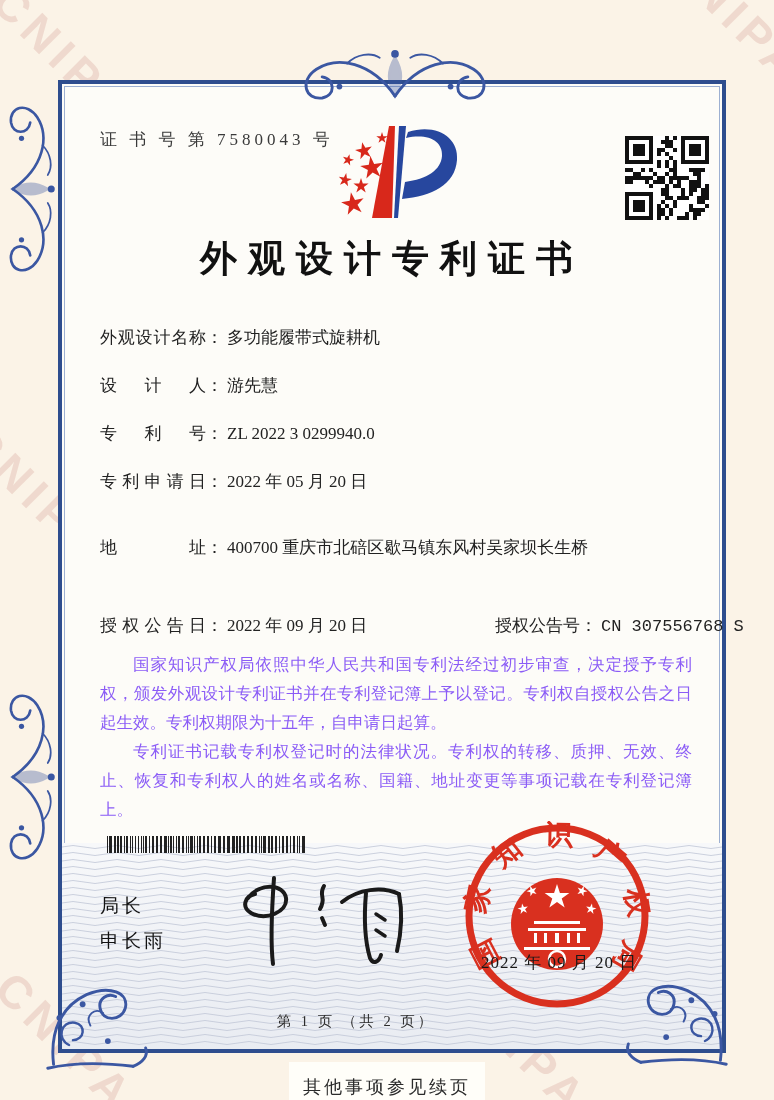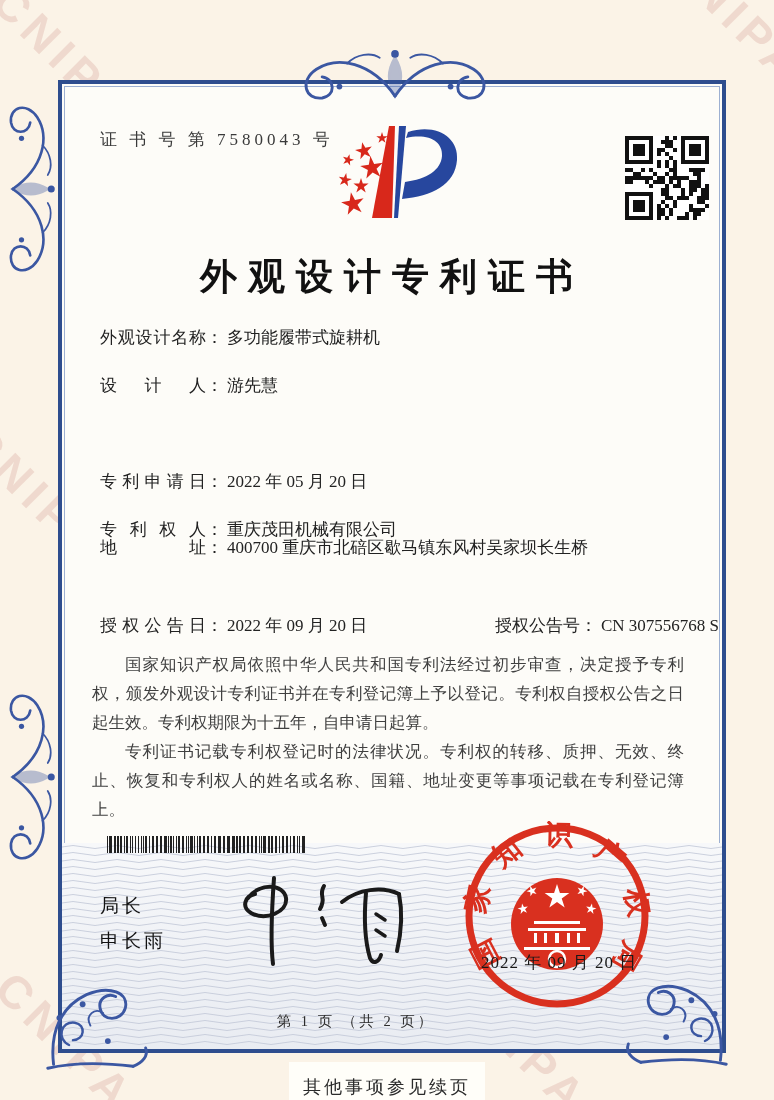--- a/index.html
+++ b/index.html
@@ -13,28 +13,28 @@
   .page{position:absolute;inset:0;}
   .wm{position:absolute;font-family:"Liberation Sans",sans-serif;font-weight:bold;
       font-size:46px;letter-spacing:7px;color:rgba(211,160,150,0.30);
       transform:rotate(45deg);white-space:nowrap;z-index:1;}
   .cert-border{position:absolute;left:58px;top:80px;width:668px;height:973px;
       border:4px solid var(--border-blue);background:#fdfcf8;z-index:2;}
   .cert-border::after{content:"";position:absolute;inset:2px;border:1px solid var(--inner-line);pointer-events:none;}
   .cert-no{position:absolute;left:100px;top:128px;z-index:5;font-size:17px;color:#3a3a3a;letter-spacing:4px;}
   .logo{position:absolute;left:336px;top:118px;width:130px;height:110px;z-index:5;}
   .qr{position:absolute;left:625px;top:136px;width:84px;height:84px;z-index:5;background:#fff;}
-  .title{position:absolute;left:58px;top:252px;width:668px;text-align:center;z-index:5;
+  .title{position:absolute;left:58px;top:234px;width:668px;text-align:center;z-index:5;
       font-size:37px;font-weight:bold;letter-spacing:11px;color:#111;}
   .frow{position:absolute;left:100px;z-index:5;font-size:17px;color:#222;white-space:nowrap;}
   .flabel{display:inline-block;width:106px;text-align:justify;text-align-last:justify;vertical-align:bottom;}
   .fvalue{padding-left:4px;}
-  .grant2{position:absolute;left:395px;top:0;}
-  .para{position:absolute;left:92px;width:592px;z-index:5;font-size:16.5px;line-height:29px;
-      color:#404040;text-indent:2em;text-align:justify;}
+  .grant2{position:absolute;left:395px;top:0;font-family:Liberation Mono, monospace;}
+  .para{position:absolute;left:100px;width:592px;z-index:5;font-size:16.5px;line-height:29px;
+      color:#8b5cf6;text-indent:2em;text-align:justify;}
   .band{position:absolute;left:62px;top:843px;width:660px;height:206px;z-index:3;
       background:linear-gradient(#f7f8fa,#e9ecf2);}
   .band svg{position:absolute;inset:0;}
   .barcode{position:absolute;left:107px;top:836px;width:204px;height:17px;z-index:6;}
   .signer{position:absolute;left:100px;z-index:6;font-size:19px;letter-spacing:3px;color:#111;font-family:Liberation Mono, monospace;}
   .sig{position:absolute;left:226px;top:866px;width:195px;height:105px;z-index:6;}
   .seal{position:absolute;left:462px;top:821px;width:190px;height:190px;z-index:6;}
   .seal-date{position:absolute;left:464px;top:951px;width:190px;z-index:7;text-align:center;
       font-size:17px;letter-spacing:1px;color:#181818;white-space:nowrap;}
   .page-ind{position:absolute;left:58px;top:1012px;width:596px;text-align:center;z-index:7;
@@ -353,25 +353,25 @@
   </div>
 
   <div class="title">外观设计专利证书</div>
 
   <div class="frow" style="top:326px;">
     <span class="flabel">外观设计名称</span><span>：</span><span class="fvalue">多功能履带式旋耕机</span>
   </div>
   <div class="frow" style="top:374px;">
     <span class="flabel">设计人</span><span>：</span><span class="fvalue">游先慧</span>
   </div>
+  <div class="frow" style="top:422px;">
+    <span class="flabel">专利号</span><span>：</span><span class="fvalue">ZL 2022 3 0299940.0</span>
+  </div>
   <div class="frow" style="top:470px;">
     <span class="flabel">专利申请日</span><span>：</span><span class="fvalue">2022 年 05 月 20 日</span>
-  </div>
-  <div class="frow" style="top:518px;">
-    <span class="flabel">专利权人</span><span>：</span><span class="fvalue">重庆茂田机械有限公司</span>
   </div>
   <div class="frow" style="top:536px;">
     <span class="flabel">地址</span><span>：</span><span class="fvalue">400700  重庆市北碚区歇马镇东风村吴家坝长生桥</span>
   </div>
   <div class="frow" style="top:614px;">
     <span><span class="flabel">授权公告日</span><span>：</span><span class="fvalue">2022 年 09 月 20 日</span></span>
     <span class="grant2"><span>授权公告号</span><span>：</span><span class="fvalue">CN 307556768 S</span></span>
   </div>
 
   <div class="para" style="top:650px;">国家知识产权局依照中华人民共和国专利法经过初步审查，决定授予专利权，颁发外观设计专利证书并在专利登记簿上予以登记。专利权自授权公告之日起生效。专利权期限为十五年，自申请日起算。</div>

